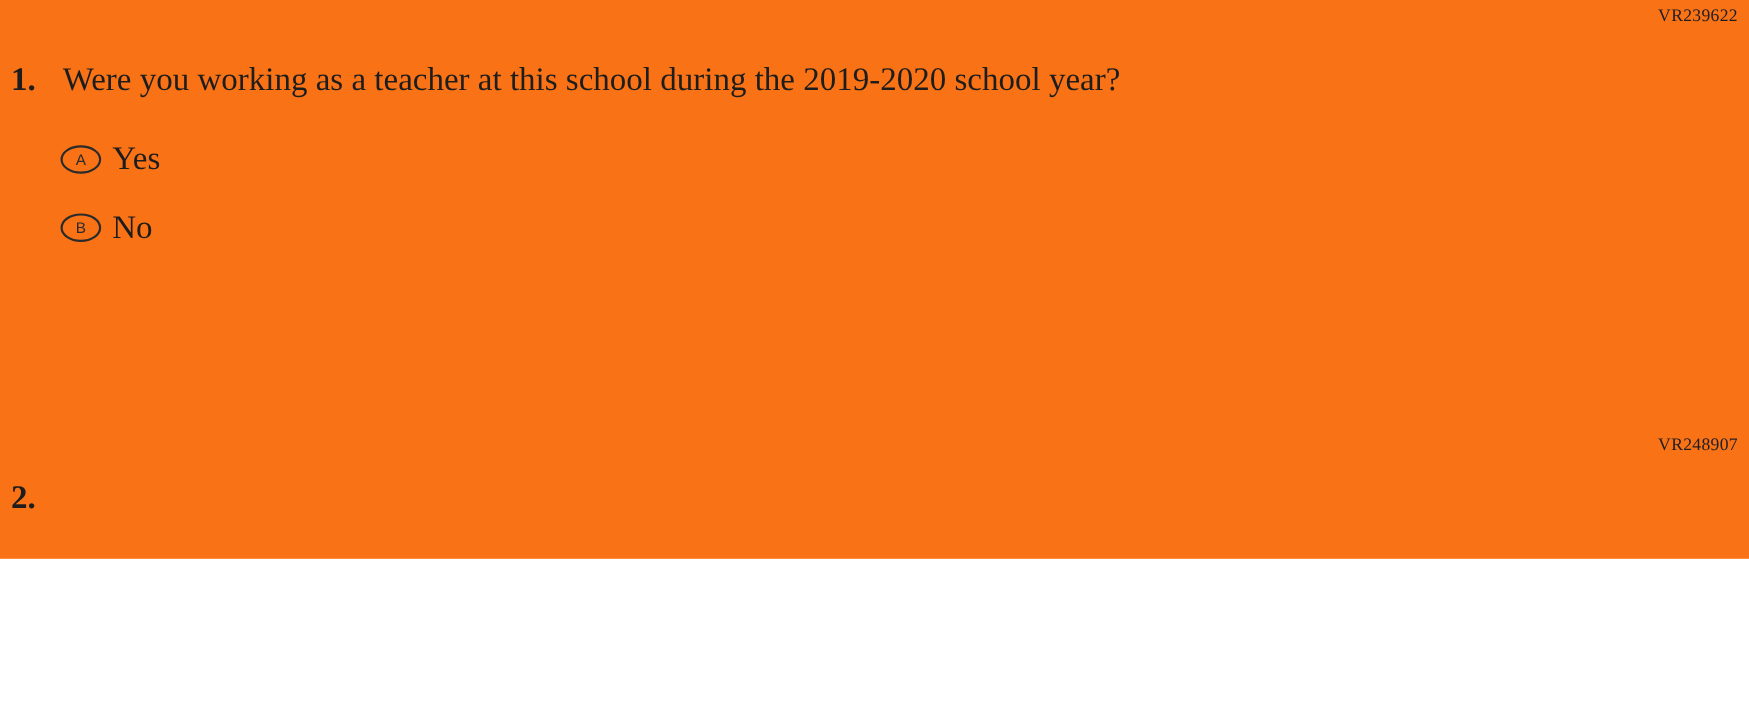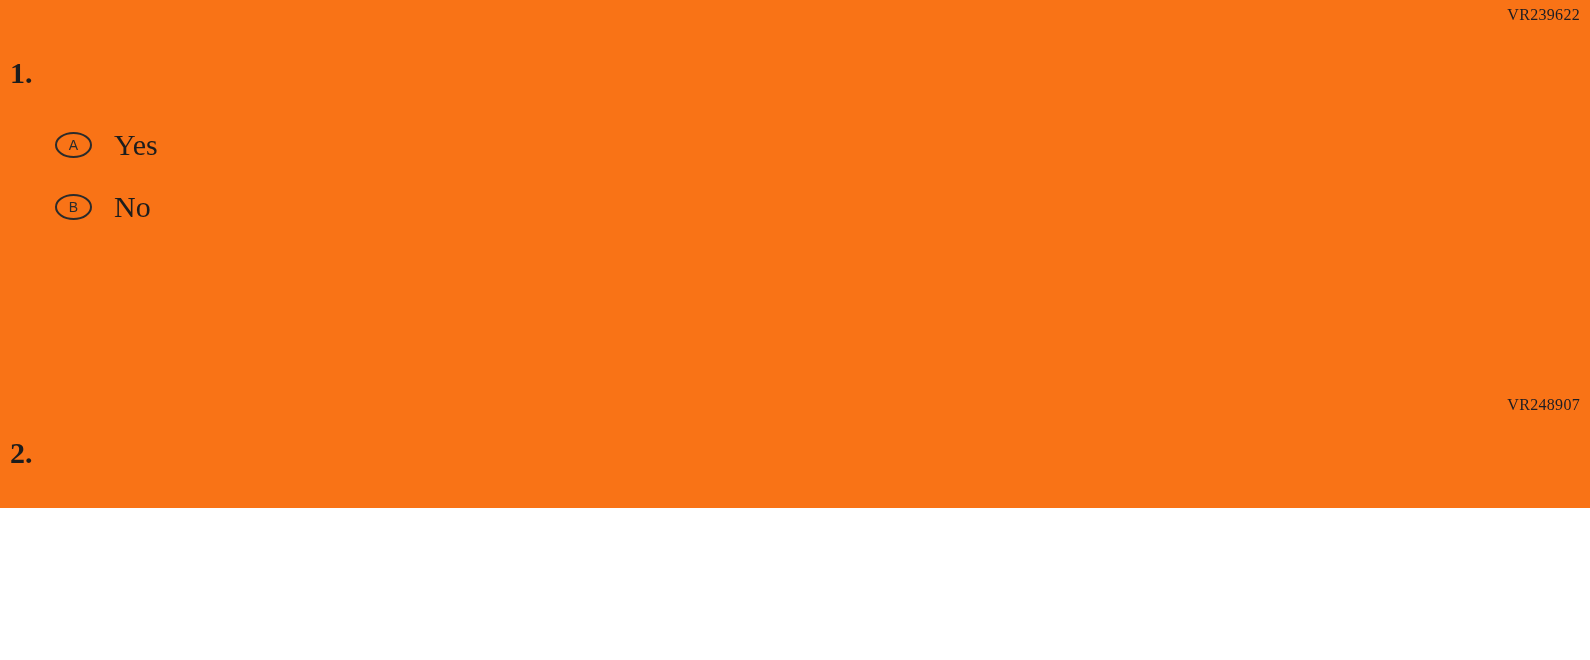--- a/index.html
+++ b/index.html
@@ -61,34 +61,37 @@
     border-radius: 50%;
     display: flex;
     align-items: center;
     justify-content: center;
     font-family: "Liberation Sans", sans-serif;
     font-size: 14px;
     color: #2b2b2b;
     flex: 0 0 37px;
   }
   .option-label {
-    margin-left: 22px;
+    margin-left: 10px;
     font-size: 30px;
     line-height: 34px;
   }
 </style>
 </head>
 <body>
 
 <div class="page">
 
   <span class="item-code" id="code-1">VR239622</span>
 
   <div class="question" id="question-1">
     <span class="qnum">1.</span>
+    <span class="qtext">
+      <span>Were you working as a teacher at this school during the 2019-2020 school year?</span>
+    </span>
   </div>
 
   <div class="option-row" id="q1-option-a">
     <span class="bubble">A</span>
     <span class="option-label">Yes</span>
   </div>
 
   <div class="option-row" id="q1-option-b">
     <span class="bubble">B</span>
     <span class="option-label">No</span>

